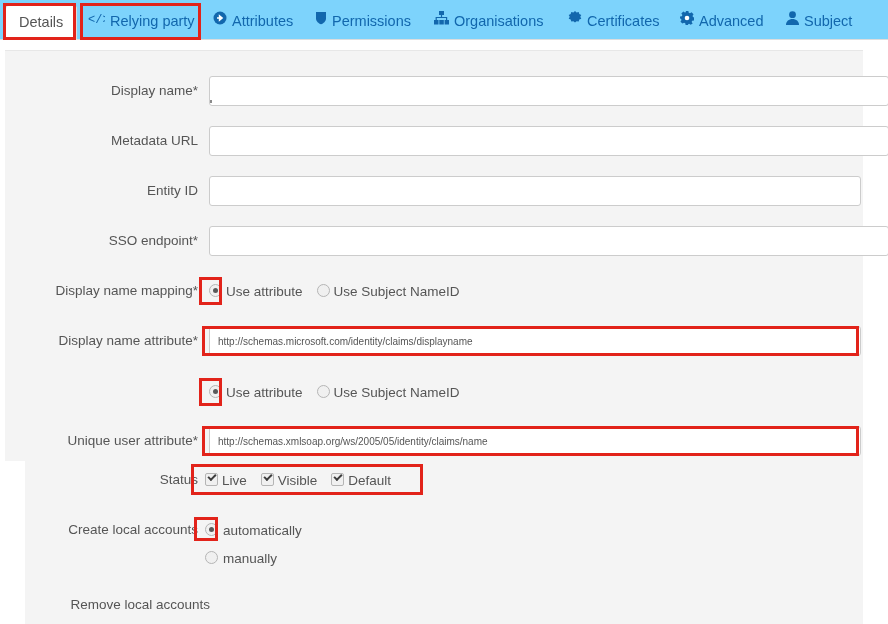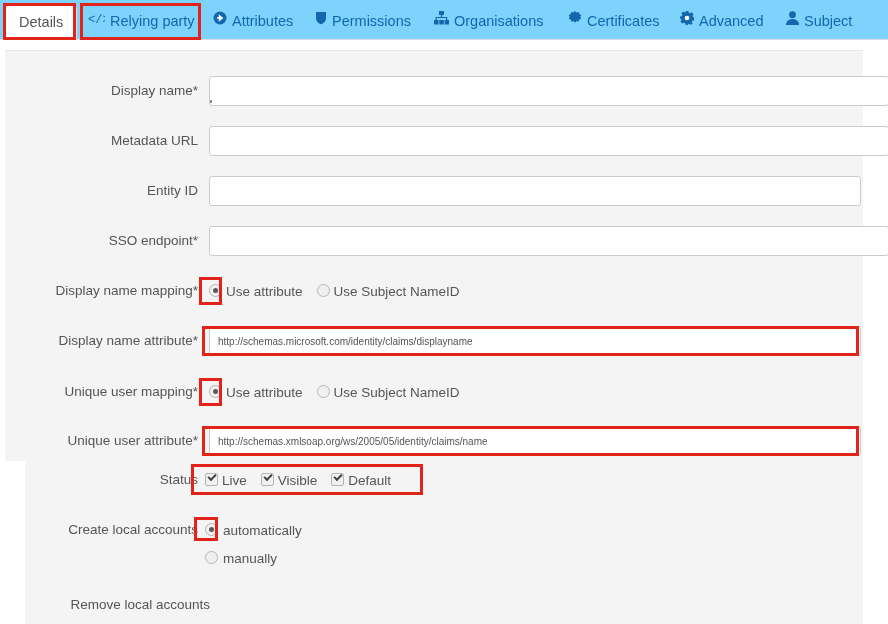--- a/index.html
+++ b/index.html
@@ -297,21 +297,20 @@
     <span class="radio on"></span><span class="ctext">Use attribute</span><span class="radio"></span><span class="ctext tight">Use Subject NameID</span>
   </div>
 </div>
 
 <div class="row" style="top:324px;">
   <div class="flabel">Display name attribute*</div>
   <input class="finput" style="width: 652px;" value="http://schemas.microsoft.com/identity/claims/displayname">
 </div>
 
 <div class="row" style="top:375px;">
-  <div class="flabel">Unique user mapping*</div>
   <div class="ctrlwrap">
     <span class="radio on"></span><span class="ctext">Use attribute</span><span class="radio"></span><span class="ctext tight">Use Subject NameID</span>
   </div>
 </div>
 
 <div class="row" style="top:424px;">
   <div class="flabel">Unique user attribute*</div>
   <input class="finput" style="width: 652px;" value="http://schemas.xmlsoap.org/ws/2005/05/identity/claims/name">
 </div>
 

